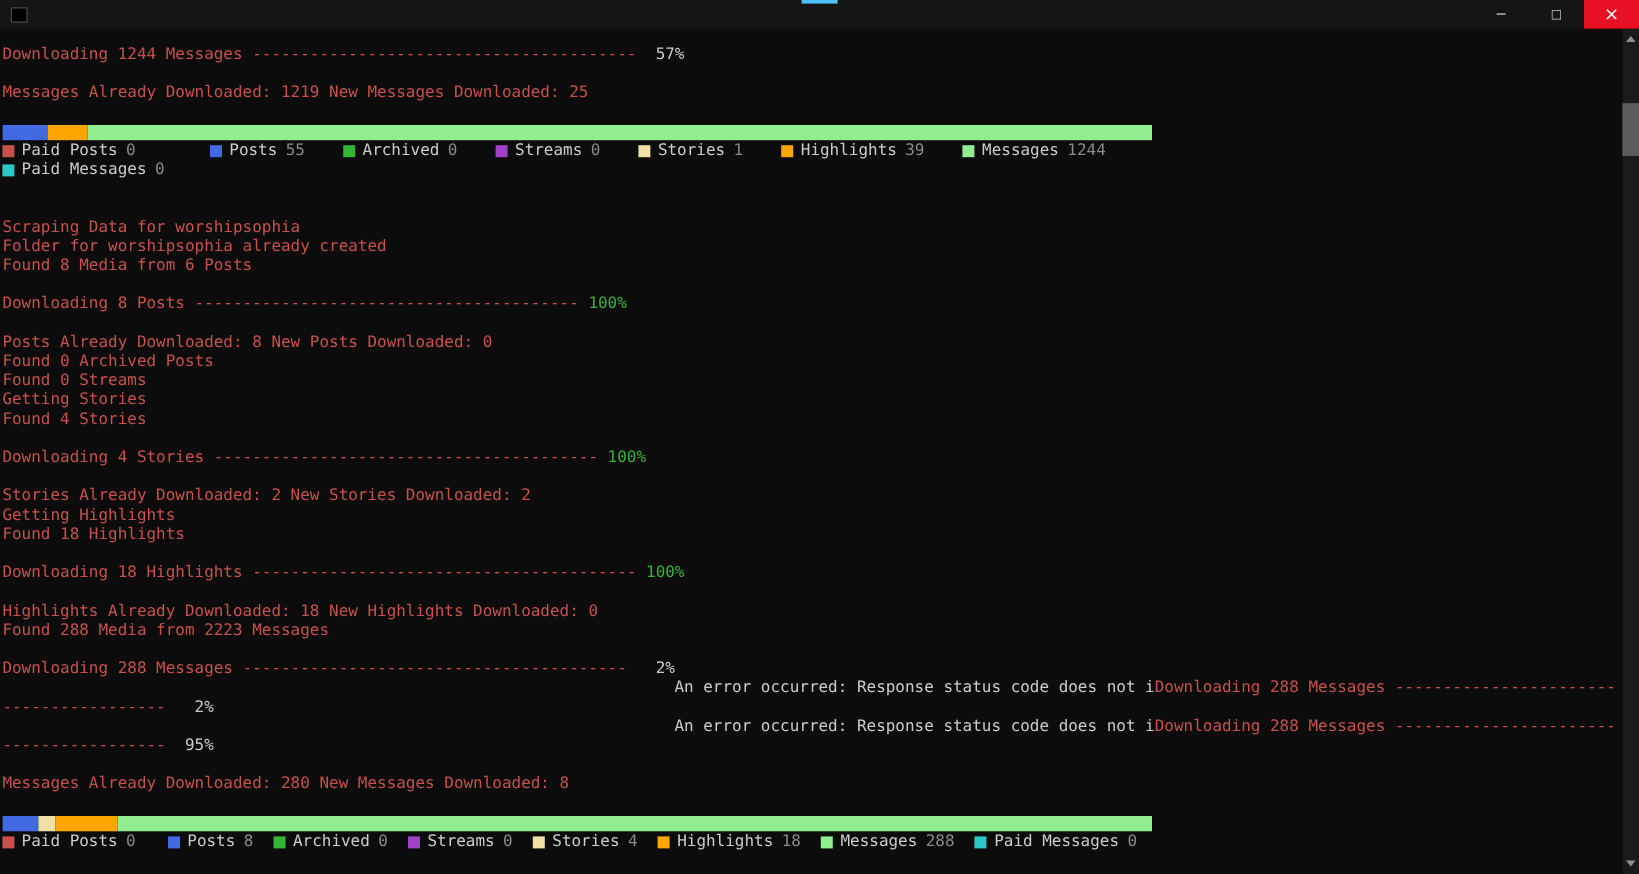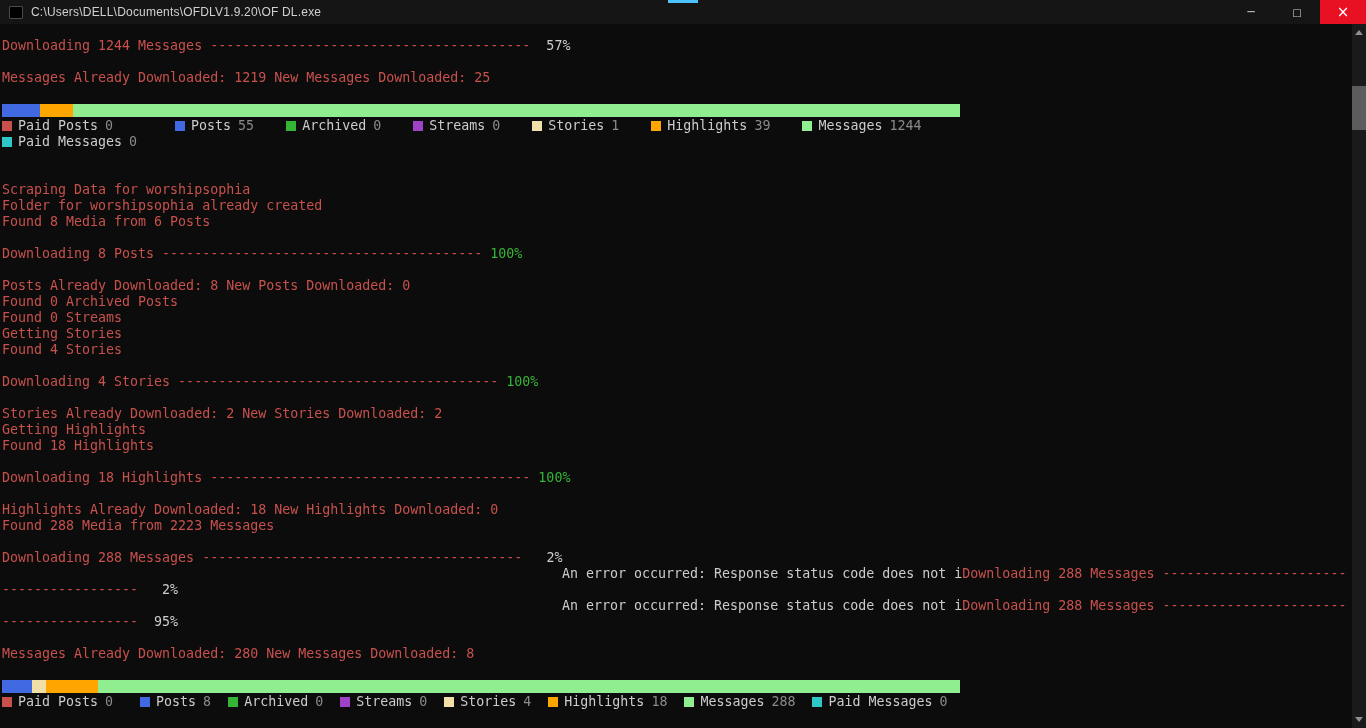--- a/index.html
+++ b/index.html
@@ -38,21 +38,20 @@
   .sb-arrow.down:before{border-top:5px solid #8f8f8f}
   .sb-thumb{position:absolute;left:0;top:62px;width:14px;height:44px;background:#5c5c5c}
 </style>
 </head>
 <body>
 
 <div class="window">
 
   <div class="titlebar">
     <span class="app-icon"></span>
-    <span class="title-text">C:\Users\DELL\Documents\OFDLV1.9.20\OF DL.exe</span>
     <span class="tab-accent"></span>
     <div class="controls">
       <button class="ctrl min">─</button>
       <button class="ctrl max">□</button>
       <button class="ctrl close">×</button>
     </div>
   </div>
 
   <div class="console" id="console"><div class="line"><span style="color: rgb(200, 81, 77);">Downloading 1244 Messages ----------------------------------------</span><span style="color: rgb(204, 204, 204);">  57%</span></div><div class="line"></div><div class="line"><span style="color: rgb(200, 81, 77);">Messages Already Downloaded: 1219 New Messages Downloaded: 25</span></div><div class="line"></div><div class="bar-line"><div class="bar"><div class="bar-seg" style="width: 4%; background: rgb(65, 105, 225);"></div><div class="bar-seg" style="width: 3.4%; background: rgb(255, 165, 0);"></div><div class="bar-seg" style="width: 92.6%; background: rgb(144, 238, 144);"></div></div></div><div class="legend-row" style="column-gap: 32px;"><div class="legend-item" style="margin-right: 30px;"><div class="legend-sq" style="background: rgb(200, 81, 77);"></div><div class="legend-label">Paid Posts</div><div class="legend-value">0</div></div><div class="legend-item"><div class="legend-sq" style="background: rgb(65, 105, 225);"></div><div class="legend-label">Posts</div><div class="legend-value">55</div></div><div class="legend-item"><div class="legend-sq" style="background: rgb(53, 181, 53);"></div><div class="legend-label">Archived</div><div class="legend-value">0</div></div><div class="legend-item"><div class="legend-sq" style="background: rgb(160, 66, 200);"></div><div class="legend-label">Streams</div><div class="legend-value">0</div></div><div class="legend-item"><div class="legend-sq" style="background: rgb(240, 224, 168);"></div><div class="legend-label">Stories</div><div class="legend-value">1</div></div><div class="legend-item"><div class="legend-sq" style="background: rgb(255, 165, 0);"></div><div class="legend-label">Highlights</div><div class="legend-value">39</div></div><div class="legend-item"><div class="legend-sq" style="background: rgb(144, 238, 144);"></div><div class="legend-label">Messages</div><div class="legend-value">1244</div></div></div><div class="legend-row" style="column-gap: 32px;"><div class="legend-item"><div class="legend-sq" style="background: rgb(46, 199, 199);"></div><div class="legend-label">Paid Messages</div><div class="legend-value">0</div></div></div><div class="line"></div><div class="line"></div><div class="line"><span style="color: rgb(200, 81, 77);">Scraping Data for worshipsophia</span></div><div class="line"><span style="color: rgb(200, 81, 77);">Folder for worshipsophia already created</span></div><div class="line"><span style="color: rgb(200, 81, 77);">Found 8 Media from 6 Posts</span></div><div class="line"></div><div class="line"><span style="color: rgb(200, 81, 77);">Downloading 8 Posts ----------------------------------------</span><span style="color: rgb(53, 181, 53);"> 100%</span></div><div class="line"></div><div class="line"><span style="color: rgb(200, 81, 77);">Posts Already Downloaded: 8 New Posts Downloaded: 0</span></div><div class="line"><span style="color: rgb(200, 81, 77);">Found 0 Archived Posts</span></div><div class="line"><span style="color: rgb(200, 81, 77);">Found 0 Streams</span></div><div class="line"><span style="color: rgb(200, 81, 77);">Getting Stories</span></div><div class="line"><span style="color: rgb(200, 81, 77);">Found 4 Stories</span></div><div class="line"></div><div class="line"><span style="color: rgb(200, 81, 77);">Downloading 4 Stories ----------------------------------------</span><span style="color: rgb(53, 181, 53);"> 100%</span></div><div class="line"></div><div class="line"><span style="color: rgb(200, 81, 77);">Stories Already Downloaded: 2 New Stories Downloaded: 2</span></div><div class="line"><span style="color: rgb(200, 81, 77);">Getting Highlights</span></div><div class="line"><span style="color: rgb(200, 81, 77);">Found 18 Highlights</span></div><div class="line"></div><div class="line"><span style="color: rgb(200, 81, 77);">Downloading 18 Highlights ----------------------------------------</span><span style="color: rgb(53, 181, 53);"> 100%</span></div><div class="line"></div><div class="line"><span style="color: rgb(200, 81, 77);">Highlights Already Downloaded: 18 New Highlights Downloaded: 0</span></div><div class="line"><span style="color: rgb(200, 81, 77);">Found 288 Media from 2223 Messages</span></div><div class="line"></div><div class="line"><span style="color: rgb(200, 81, 77);">Downloading 288 Messages ----------------------------------------</span><span style="color: rgb(204, 204, 204);">   2%</span></div><div class="line" style="padding-left: 560px;"><span style="color: rgb(204, 204, 204);">An error occurred: Response status code does not i</span><span style="color: rgb(200, 81, 77);">Downloading 288 Messages -----------------------</span></div><div class="line"><span style="color: rgb(200, 81, 77);">-----------------</span><span style="color: rgb(204, 204, 204);">   2%</span></div><div class="line" style="padding-left: 560px;"><span style="color: rgb(204, 204, 204);">An error occurred: Response status code does not i</span><span style="color: rgb(200, 81, 77);">Downloading 288 Messages -----------------------</span></div><div class="line"><span style="color: rgb(200, 81, 77);">-----------------</span><span style="color: rgb(204, 204, 204);">  95%</span></div><div class="line"></div><div class="line"><span style="color: rgb(200, 81, 77);">Messages Already Downloaded: 280 New Messages Downloaded: 8</span></div><div class="line"></div><div class="bar-line"><div class="bar"><div class="bar-seg" style="width: 3.1%; background: rgb(65, 105, 225);"></div><div class="bar-seg" style="width: 1.5%; background: rgb(240, 224, 168);"></div><div class="bar-seg" style="width: 5.4%; background: rgb(255, 165, 0);"></div><div class="bar-seg" style="width: 90%; background: rgb(144, 238, 144);"></div></div></div><div class="legend-row" style="column-gap: 17px;"><div class="legend-item" style="margin-right: 10px;"><div class="legend-sq" style="background: rgb(200, 81, 77);"></div><div class="legend-label">Paid Posts</div><div class="legend-value">0</div></div><div class="legend-item"><div class="legend-sq" style="background: rgb(65, 105, 225);"></div><div class="legend-label">Posts</div><div class="legend-value">8</div></div><div class="legend-item"><div class="legend-sq" style="background: rgb(53, 181, 53);"></div><div class="legend-label">Archived</div><div class="legend-value">0</div></div><div class="legend-item"><div class="legend-sq" style="background: rgb(160, 66, 200);"></div><div class="legend-label">Streams</div><div class="legend-value">0</div></div><div class="legend-item"><div class="legend-sq" style="background: rgb(240, 224, 168);"></div><div class="legend-label">Stories</div><div class="legend-value">4</div></div><div class="legend-item"><div class="legend-sq" style="background: rgb(255, 165, 0);"></div><div class="legend-label">Highlights</div><div class="legend-value">18</div></div><div class="legend-item"><div class="legend-sq" style="background: rgb(144, 238, 144);"></div><div class="legend-label">Messages</div><div class="legend-value">288</div></div><div class="legend-item"><div class="legend-sq" style="background: rgb(46, 199, 199);"></div><div class="legend-label">Paid Messages</div><div class="legend-value">0</div></div></div></div>
 

